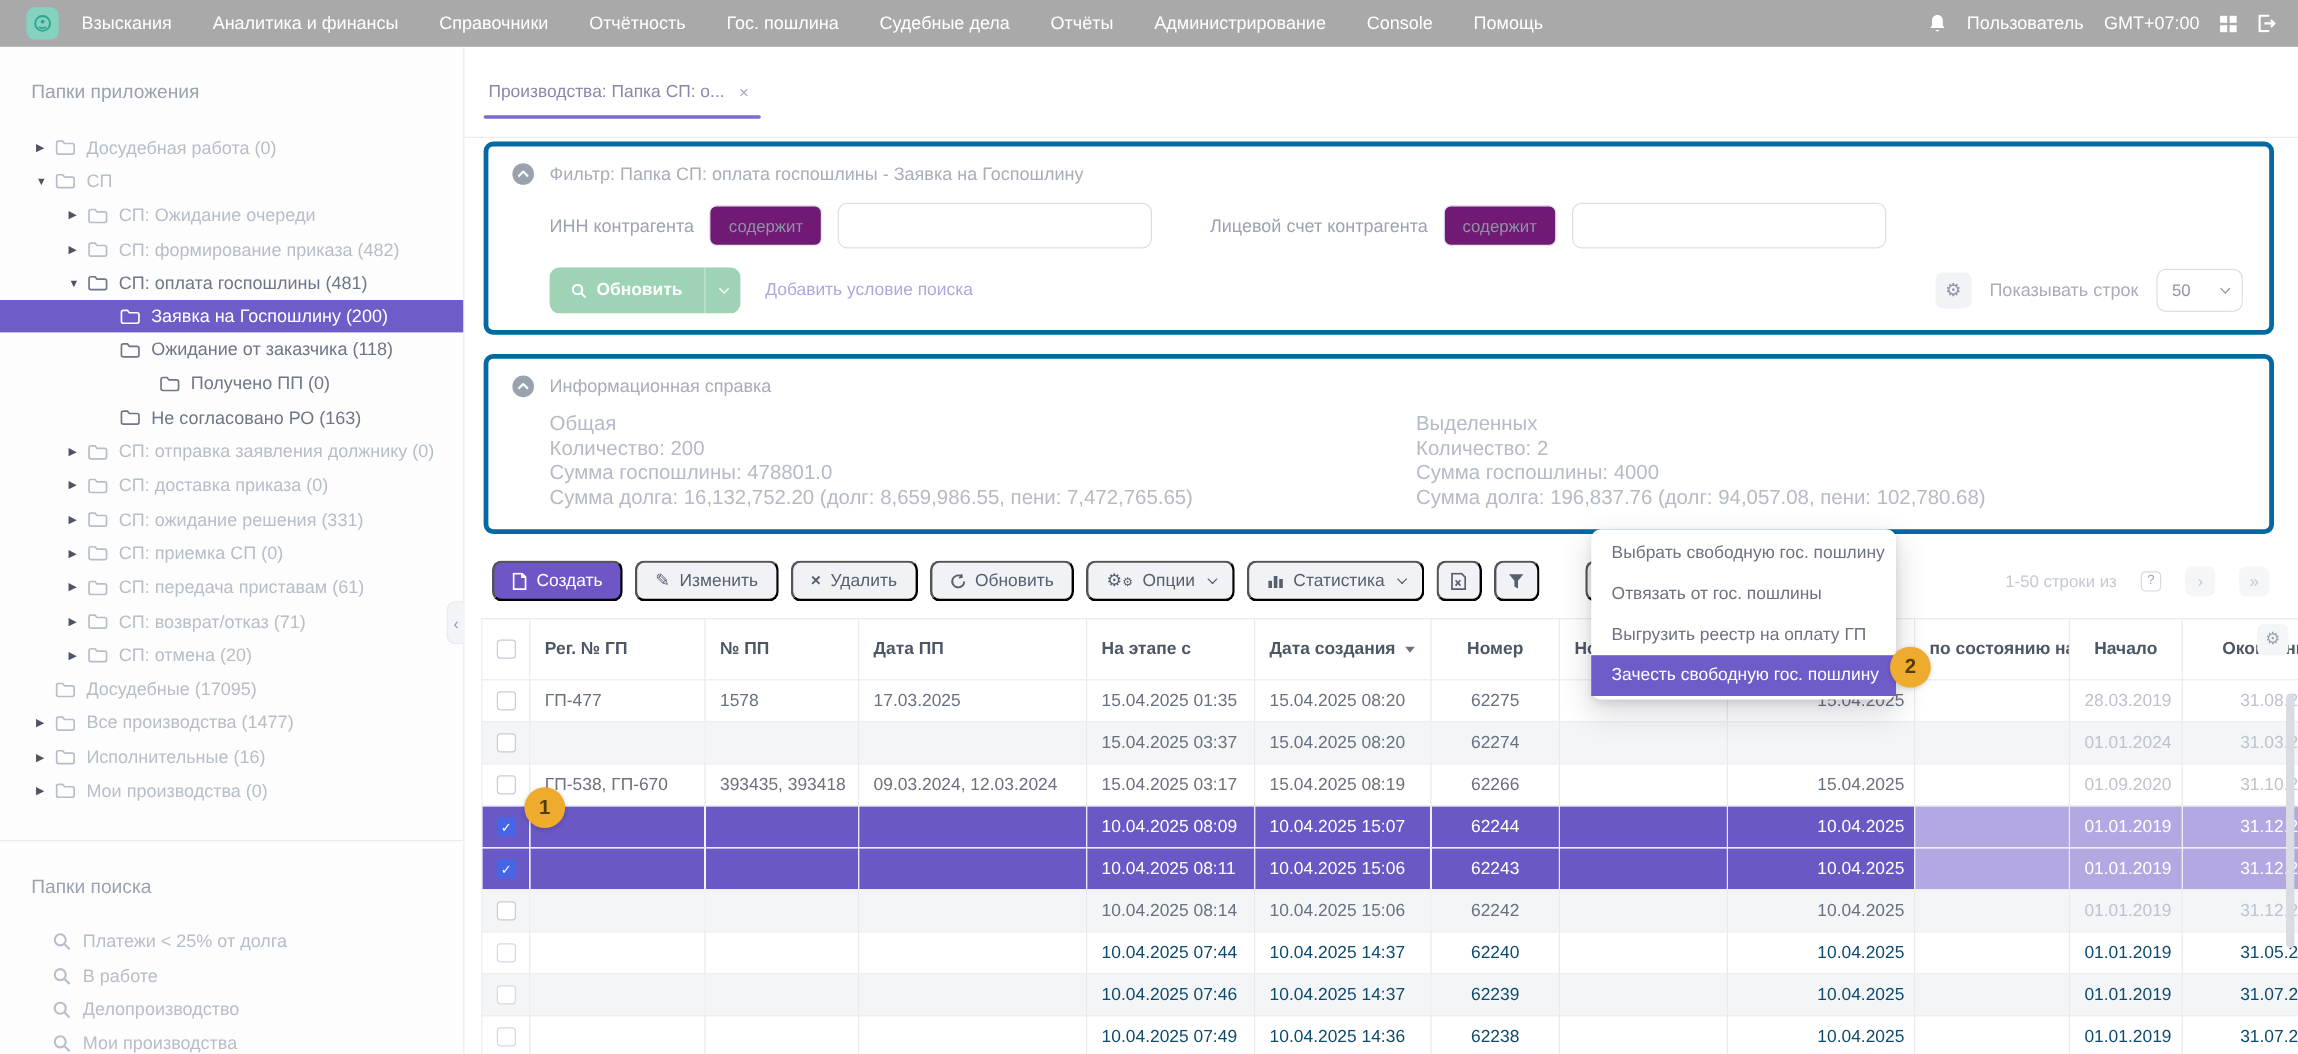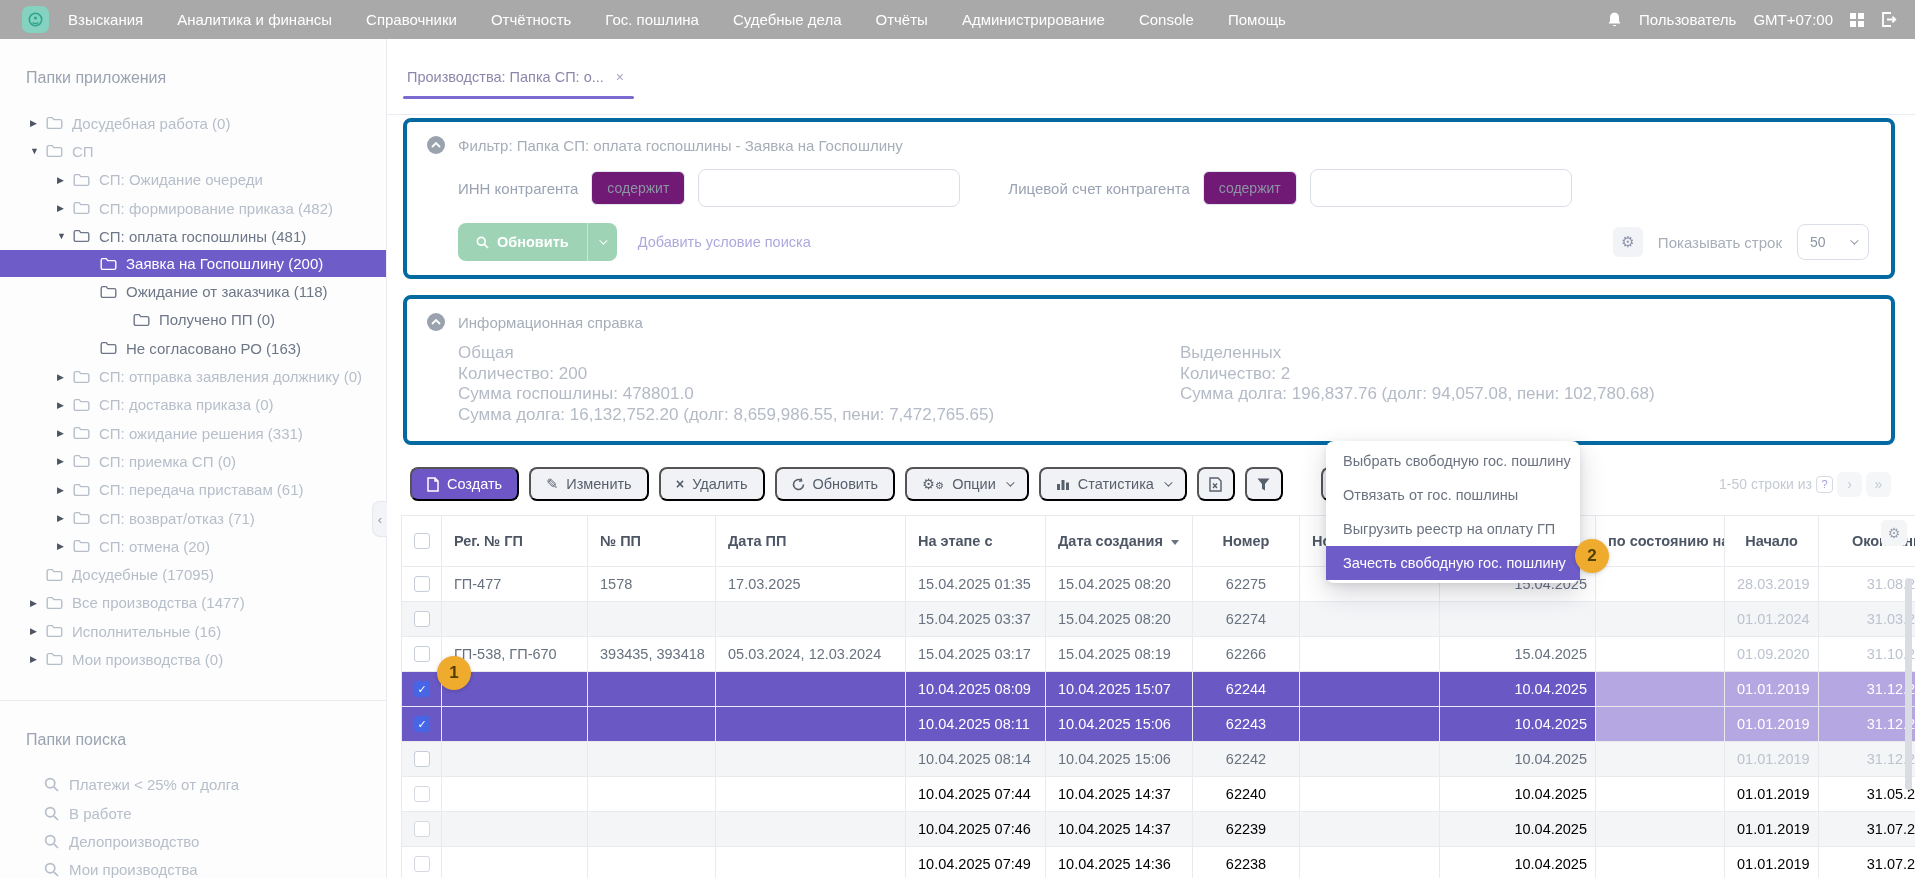--- a/index.html
+++ b/index.html
@@ -81,36 +81,36 @@
   
   #toolbar { display:flex; align-items:center; margin:22px 20px 0 23px; gap:10px; }
   .tbtn { height:34px; border-radius:8px; background:#f1f2f5; color:#575f6d; font-size:14.5px;
     display:flex; align-items:center; gap:8px; padding:0 15px; cursor:pointer; white-space:nowrap; }
   .tbtn.primary { background:#6e56c6; color:#fff; }
   .tbtn.icon-only { width:38px; padding:0; justify-content:center; }
   .tbtn .caret { margin-left:2px; }
   .caret { width:6px; height:6px; border-right:1.6px solid currentColor; border-bottom:1.6px solid currentColor;
     transform:rotate(45deg) translateY(-2px); display:inline-block; }
   #actions-btn { margin-left:28px; }
-  #pagination { margin-left:auto; display:flex; align-items:center; gap:4px; color:#c3cad4; font-size:14px; margin-right:4px; }
+  #pagination { margin-left:auto; display:flex; align-items:center; gap:20px; color:#c3cad4; font-size:14px; margin-right:4px; }
   .pg-q { width:17px; height:17px; border:1px solid #d4d9e2; border-radius:4px; font-size:11px;
     display:flex; align-items:center; justify-content:center; color:#a39ecf; }
   .pg-btn { width:25px; height:25px; border-radius:6px; background:#f5f6f8; color:#c3cad4;
     display:flex; align-items:center; justify-content:center; font-size:14px; cursor:pointer; }
 
   
   #grid-wrap { position:relative; margin:14px 0 0 14px; width:1514px; height:436px; overflow:hidden; }
   table { border-collapse:collapse; table-layout:fixed; width:1562px; }
   th, td { border:1px solid #e8eaee; font-size:14.5px; overflow:hidden; white-space:nowrap; }
   th { height:51px; color:#4d5665; font-weight:700; text-align:left; padding:0 12px; background:#fff; }
   td { height:35px; color:#68717f; padding:0 12px; }
   th.c-center, td.c-center { text-align:center; }
   td.c-right { text-align:right; padding-right:8px; }
   tr.zebra td { background:#f4f5f7; }
-  tr.dim td { color:#000000; }
+  tr.dim td { color:#0c4a6e; }
   td.rc { color:#bcc3cf; }
   tr.sel td { background:#6a58c4; color:#fff; }
   tr.sel td.rc { background:#b5a7e2; color:#fff; }
   .cb { width:16px; height:16px; border:1.5px solid #c6cdd8; border-radius:3px; background:#fff;
     margin:0 auto; cursor:pointer; display:flex; align-items:center; justify-content:center; }
   tr.dim .cb { border-color:#d5dae2; }
   .cb.checked { background:#4666e5; border-color:#4666e5; color:#fff; font-size:11px; font-weight:700; }
   .sort-ic { display:inline-block; width:0; height:0; border-left:4px solid transparent;
     border-right:4px solid transparent; border-top:5px solid #6b7280; margin-left:8px; vertical-align:middle; }
   #tbl-gear { position:absolute; top:5px; right:8px; width:26px; height:26px; border-radius:5px;
@@ -476,20 +476,21 @@
       <div id="info-cols">
         <div class="info-col left">
           <div>Общая</div>
           <div>Количество: 200</div>
           <div>Сумма госпошлины: 478801.0</div>
           <div>Сумма долга: 16,132,752.20 (долг: 8,659,986.55, пени: 7,472,765.65)</div>
         </div>
         <div class="info-col">
           <div>Выделенных</div>
           <div>Количество: 2</div>
+          <div>Сумма госпошлины: 4000</div>
           <div>Сумма долга: 196,837.76 (долг: 94,057.08, пени: 102,780.68)</div>
         </div>
       </div>
     </section>
 
     <div id="toolbar">
       <button class="tbtn primary">
         <svg width="12" height="15" viewBox="0 0 12 15">
             <path d="M1 1 H8 L11 4 V14 H1 Z" fill="none" stroke="#fff" stroke-width="1.5"></path>
             <path d="M8 1 V4 H11" fill="none" stroke="#fff" stroke-width="1.5"></path>
@@ -615,21 +616,21 @@
               <td class="rc c-center"></td>
               <td class="rc c-center">01.01.2024</td>
               <td class="rc c-center">31.03.2</td>
             </tr>
             <tr>
               <td class="c-center">
                 <span class="cb"></span>
               </td>
               <td>ГП-538, ГП-670</td>
               <td>393435, 393418</td>
-              <td>05.03.2024, 12.03.2024</td>
+              <td>09.03.2024, 12.03.2024</td>
               <td>15.04.2025 03:17</td>
               <td>15.04.2025 08:19</td>
               <td class="c-center">62266</td>
               <td></td>
               <td class="c-right">15.04.2025</td>
               <td class="rc c-center"></td>
               <td class="rc c-center">01.09.2020</td>
               <td class="rc c-center">31.10.2</td>
             </tr>
             <tr class="sel ">

